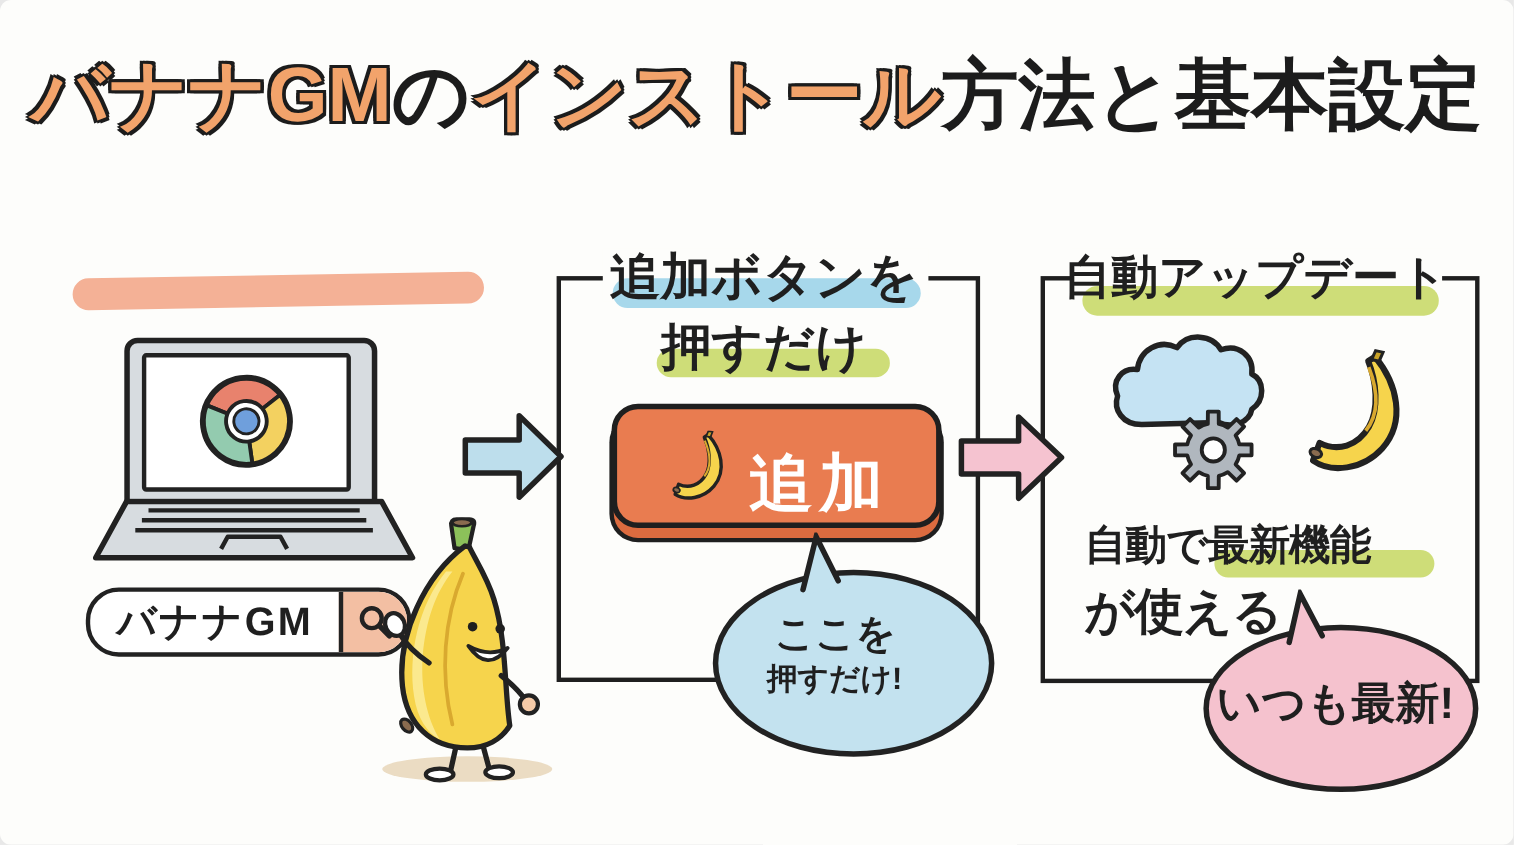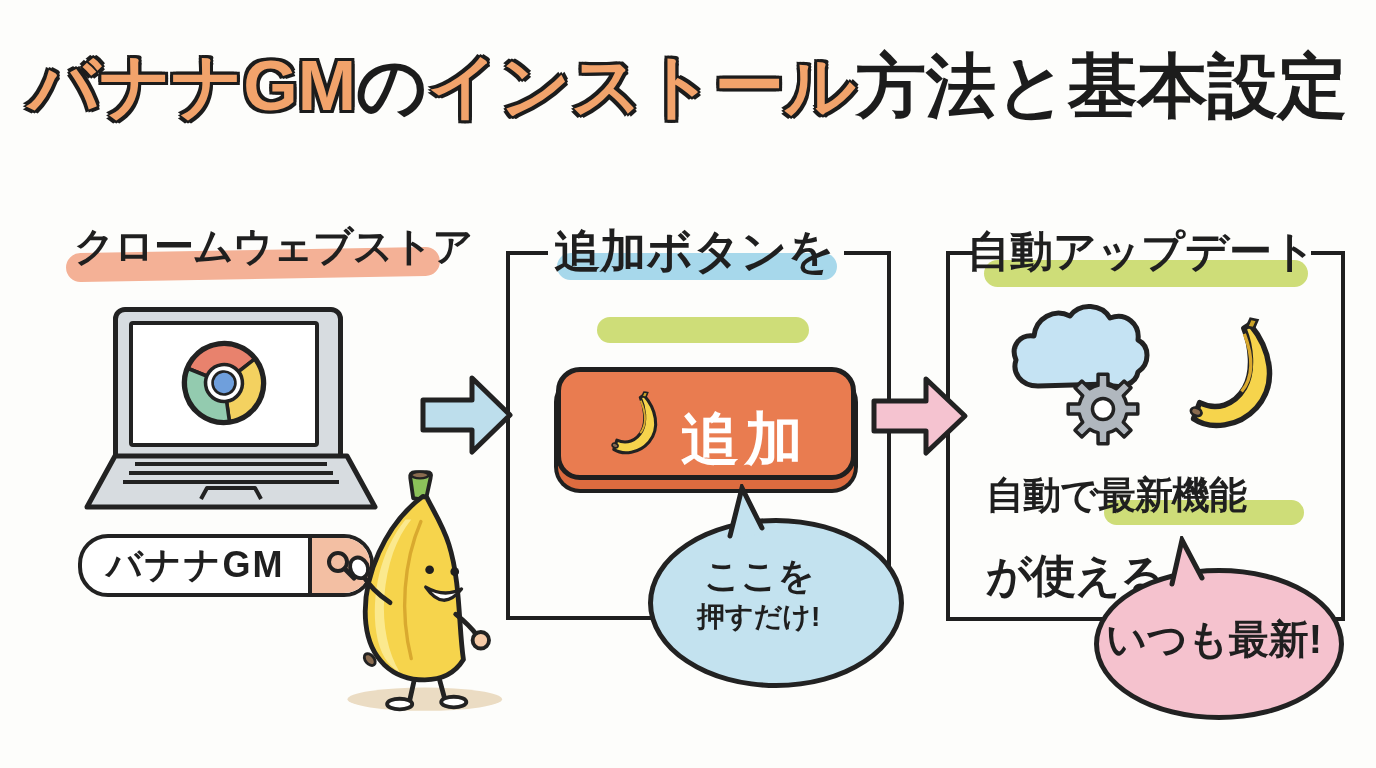--- a/index.html
+++ b/index.html
@@ -1,20 +1,21 @@
 <!DOCTYPE html>
 <html><head>
 <meta charset="utf-8">
 <style>
   html,body{margin:0;padding:0;background:#e8e8e8;}
   .stage{
     position:relative;width:1376px;height:768px;margin:0 auto;
     background:#FDFDFB;overflow:hidden;
     font-family:"Liberation Sans","DejaVu Sans",sans-serif;
     color:#1f1f1f;
+    border-radius:10px;
   }
   .abs{position:absolute;}
   
   .title{
     position:absolute;left:0;top:40px;width:100%;
     text-align:center;font-size:70px;font-weight:800;letter-spacing:0;
     margin:0;white-space:nowrap;z-index:4;
   }
   .t-accent{
     color:#F2A36B;
@@ -36,21 +37,21 @@
   .txt{position:absolute;font-weight:800;z-index:4;white-space:nowrap;}
   .step1-label{left:74px;top:219px;font-size:40px;letter-spacing:-1px;}
   .mask{position:absolute;background:#FDFDFB;z-index:2;}
   .mask2{left:548px;top:226px;width:296px;height:48px;}
   .mask3{left:975px;top:226px;width:336px;height:48px;}
   .h2l1{left:506px;top:221px;width:377px;text-align:center;font-size:46px;}
   .h2l2{left:506px;top:285px;width:377px;text-align:center;font-size:46px;}
   .h3{left:946px;top:223px;width:391px;text-align:center;font-size:43px;}
   .desc1{left:986px;top:470px;font-size:38px;letter-spacing:-1px;}
   .desc1 span{position:relative;z-index:4;}
-  .desc2{left:986px;top:546px;font-size:45px;letter-spacing:-1px;}
+  .desc2{left:986px;top:526px;font-size:45px;letter-spacing:-1px;}
   
   .panel{position:absolute;border:4px solid #1f1f1f;z-index:1;background:transparent;}
   .panel2{left:506px;top:251px;width:377px;height:361px;}
   .panel3{left:946px;top:251px;width:391px;height:362px;}
   
   .laptop-frame{
     left:113px;top:307px;width:220px;height:150px;
     background:#D7DCE0;border:5px solid #222;border-radius:12px;z-index:4;
   }
   .laptop-display{
@@ -91,21 +92,20 @@
   .icon-abs{position:absolute;z-index:4;}
 </style>
 </head>
 <body>
 
 <div class="stage">
 
   <h1 class="title"><span class="t-accent">バナナGM</span><span class="t-plain">の</span><span class="t-accent">インストール</span><span class="t-plain">方法と基本設定</span></h1>
 
   <div class="hl-bar bar-salmon"></div>
-  <div class="txt step1-label">クロームウェブストア</div>
 
   <div class="abs laptop-frame">
     <div class="laptop-display">
       <svg class="chrome-svg" width="88" height="88" viewBox="0 0 100 100">
         <g transform="rotate(-8 50 50)">
           <path d="M50,50 L11.9,28 A44,44 0 0 1 88.1,28 Z" fill="#E8826D" stroke="#222" stroke-width="4" stroke-linejoin="round"></path>
           <path d="M50,50 L88.1,28 A44,44 0 0 1 50,94 Z" fill="#F3D160" stroke="#222" stroke-width="4" stroke-linejoin="round"></path>
           <path d="M50,50 L50,94 A44,44 0 0 1 11.9,28 Z" fill="#93CBAF" stroke="#222" stroke-width="4" stroke-linejoin="round"></path>
           <circle cx="50" cy="50" r="45.5" fill="none" stroke="#222" stroke-width="5"></circle>
           <circle cx="50" cy="50" r="21" fill="#ffffff" stroke="#222" stroke-width="4"></circle>
@@ -159,20 +159,21 @@
   </svg>
   <svg class="icon-abs" style="left:870px;top:372px;" width="100" height="88" viewBox="0 0 100 88">
     <polygon points="4,29 56,29 56,7 95,44 56,81 56,59 4,59" fill="#F5C3D0" stroke="#222" stroke-width="5" stroke-linejoin="round"></polygon>
   </svg>
 
   <div class="panel panel2"></div>
   <div class="mask mask2"></div>
   <div class="hl-bar bar-blue"></div>
   <div class="hl-bar bar-green-2"></div>
   <div class="txt h2l1">追加ボタンを</div>
+  <div class="txt h2l2">押すだけ</div>
 
   <div class="abs add-btn">
     <svg width="62" height="62" viewBox="0 0 100 100" style="transform:rotate(-8deg);">
       <path d="M72,6 C 88,30 92,62 70,82 C 52,98 26,98 12,86 L 19,72 C 33,81 50,78 61,63 C 71,49 71,26 66,9 Z" fill="#F6D44C" stroke="#222" stroke-width="5" stroke-linejoin="round"></path>
       <path d="M69,8 L73,1 L79,3 L75,10 Z" fill="#C9A227" stroke="#222" stroke-width="2.5"></path>
       <ellipse cx="15" cy="80" rx="5" ry="3.5" fill="#8A6B4F" stroke="#222" stroke-width="2.5" transform="rotate(30 15 80)"></ellipse>
       <path d="M66,14 C 72,36 70,54 58,66" stroke="#D9A92F" stroke-width="3" fill="none"></path>
     </svg>
     <span class="add-btn-label">追加</span>
   </div>

